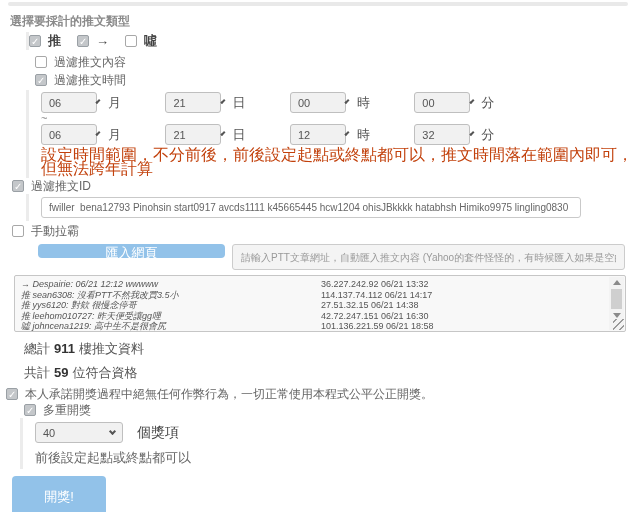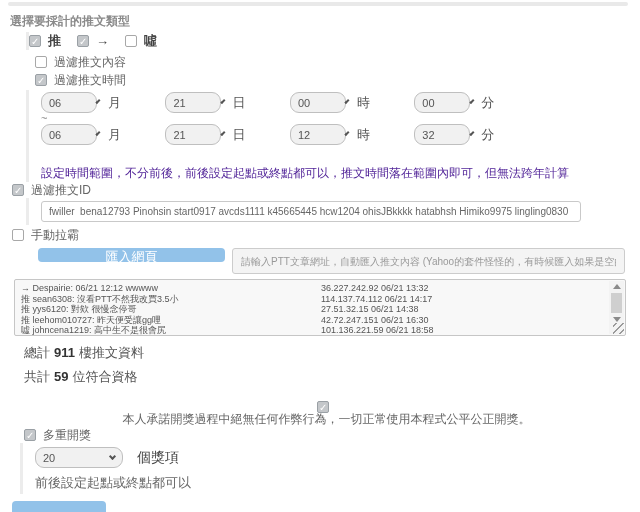--- a/index.html
+++ b/index.html
@@ -11,47 +11,47 @@
   .cbrow { display: flex; align-items: center; margin-left: 12px; color: #666;
     font-size: 12px; line-height: 12px; }
   .cb { width: 12px; height: 12px; border: 1px solid #a8a8a8; border-radius: 2px;
     background: #fff; display: inline-block; position: relative; flex: 0 0 auto; }
   .cb.checked { background: #c4c7ca; border-color: #9aa0a5; }
   .cb.checked::after { content: "✓"; position: absolute; color: #fff; font-size: 10px;
     left: 1px; top: 0px; line-height: 11px; }
   .cb-label { margin-left: 7px; }
   .push-group { display: flex; align-items: center; margin-right: 16px; }
   .push-group .cb-label { color: #444; font-weight: 600; font-size: 13px; }
-  .sel { height: 21px; background: #f1f1f1; border: 1px solid #bfbfbf; border-radius: 9px;
+  .sel { height: 21px; background: #f1f1f1; border: 1px solid #bfbfbf; border-radius: 3px;
     display: inline-flex; align-items: center; justify-content: space-between;
     padding: 0 7px; color: #555; font-size: 11px; cursor: default; gap: 36px; }
   .sel-sm { width: 56px; }
   .sel-lg { width: 88px; }
   .chev { width: 5px; height: 5px; border-right: 2px solid #555; border-bottom: 2px solid #555;
     transform: rotate(45deg); margin-top: -3px; }
   .dgroup { display: inline-flex; align-items: center; margin-right: 40px; }
   .dgroup .unit { margin-left: 11px; color: #555; font-size: 13px; }
   .tilde { color: #888; font-size: 11px; line-height: 9px; margin: 1px 0; }
-  .time-note { color: #4c1d95; font-size: 12px; line-height: 14px; margin-top: 21px; }
+  .time-note { color: #c2410c; font-size: 16px; line-height: 14px; margin-top: 3px; }
   .id-input { width: 540px; height: 21px; background: #fff; border: 1px solid #c9c9c9;
     border-radius: 3px; font-size: 10px; color: #666; padding: 0 7px;
     font-family: "Liberation Sans", sans-serif; }
   .import-row { display: flex; margin: 7px 15px 0 38px; }
   .btn { background: #92c2e9; color: #fff; border: none; border-radius: 4px;
     font-size: 13px; font-family: "Liberation Sans", sans-serif; cursor: pointer; }
   .import-btn { width: 187px; height: 14px; flex: 0 0 auto; text-align: center; }
   .import-url { flex: 1; margin-left: 7px; height: 26px; background: #f4f4f4;
     border: 1px solid #ccc; border-radius: 3px; font-size: 10px; color: #888;
     padding: 0 8px; font-family: "Liberation Sans", sans-serif; }
   .import-url::placeholder { color: #999; }
   .ta { margin: 5px 14px 0 14px; height: 57px; border: 1px solid #c6c6c6;
     background: #f8f8f8; position: relative; border-radius: 2px; }
   .ta-lines { padding: 3px 22px 3px 6px; font-size: 9px; line-height: 10.6px; color: #555; }
   .ta-line { display: flex; white-space: pre; }
-  .ta-left { width: 300px; overflow: hidden; }
+  .ta-left { width: 300px; overflow: hidden; font-style: italic; }
   .ta-sb { position: absolute; top: 1px; right: 1px; width: 15px; bottom: 1px; background: #f3f3f3; }
   .sb-arrow { width: 0; height: 0; margin: 3px auto 0 auto; border-left: 4px solid transparent;
     border-right: 4px solid transparent; }
   .sb-up { border-bottom: 5px solid #8a8a8a; }
   .sb-down { border-top: 5px solid #8a8a8a; margin-top: 4px; }
   .sb-thumb { width: 11px; height: 20px; background: #cfcfcf; margin: 4px auto 0 auto; }
   .ta-grip { position: absolute; right: 1px; bottom: 1px; width: 11px; height: 11px;
     background: repeating-linear-gradient(135deg, transparent 0 2px, #9a9a9a 2px 3px, transparent 3px 5px); }
   .stat { margin: 9px 0 0 24px; color: #555; font-size: 13px; line-height: 15px; }
   .stat b { color: #333; margin: 0 4px; }
@@ -214,34 +214,34 @@
   <div class="ta-grip"></div>
 </div>
 
 <div class="stat">
   <span>總計</span><b>911</b><span>樓推文資料</span>
 </div>
 <div class="stat">
   <span>共計</span><b>59</b><span>位符合資格</span>
 </div>
 
-<div class="cbrow" style="margin-left:6px; margin-top:17px;flex-direction:column;">
+<div class="cbrow" style="margin-left:6px; margin-top:8px;">
   <span class="cb checked"></span>
   <span class="cb-label">本人承諾開獎過程中絕無任何作弊行為，一切正常使用本程式公平公正開獎。</span>
 </div>
 
 <div class="cbrow mt4" style="margin-left:6px;padding-left:18px;">
   <span class="cb checked"></span>
   <span class="cb-label">多重開獎</span>
 </div>
 
 <div class="indent mt2" style="padding-top:4px; padding-bottom:2px; margin-left:20px;">
   <div class="prize-row">
     <span class="sel sel-lg">
-      <span>20</span>
+      <span>40</span>
       <span class="chev"></span>
     </span>
     <span class="prize-unit">個獎項</span>
   </div>
   <div class="prize-note">前後設定起點或終點都可以</div>
 </div>
 
 <button class="btn draw-btn">開獎!</button>
 
 <div class="result-heading">恭喜以下20位網友獲得大獎!</div>

